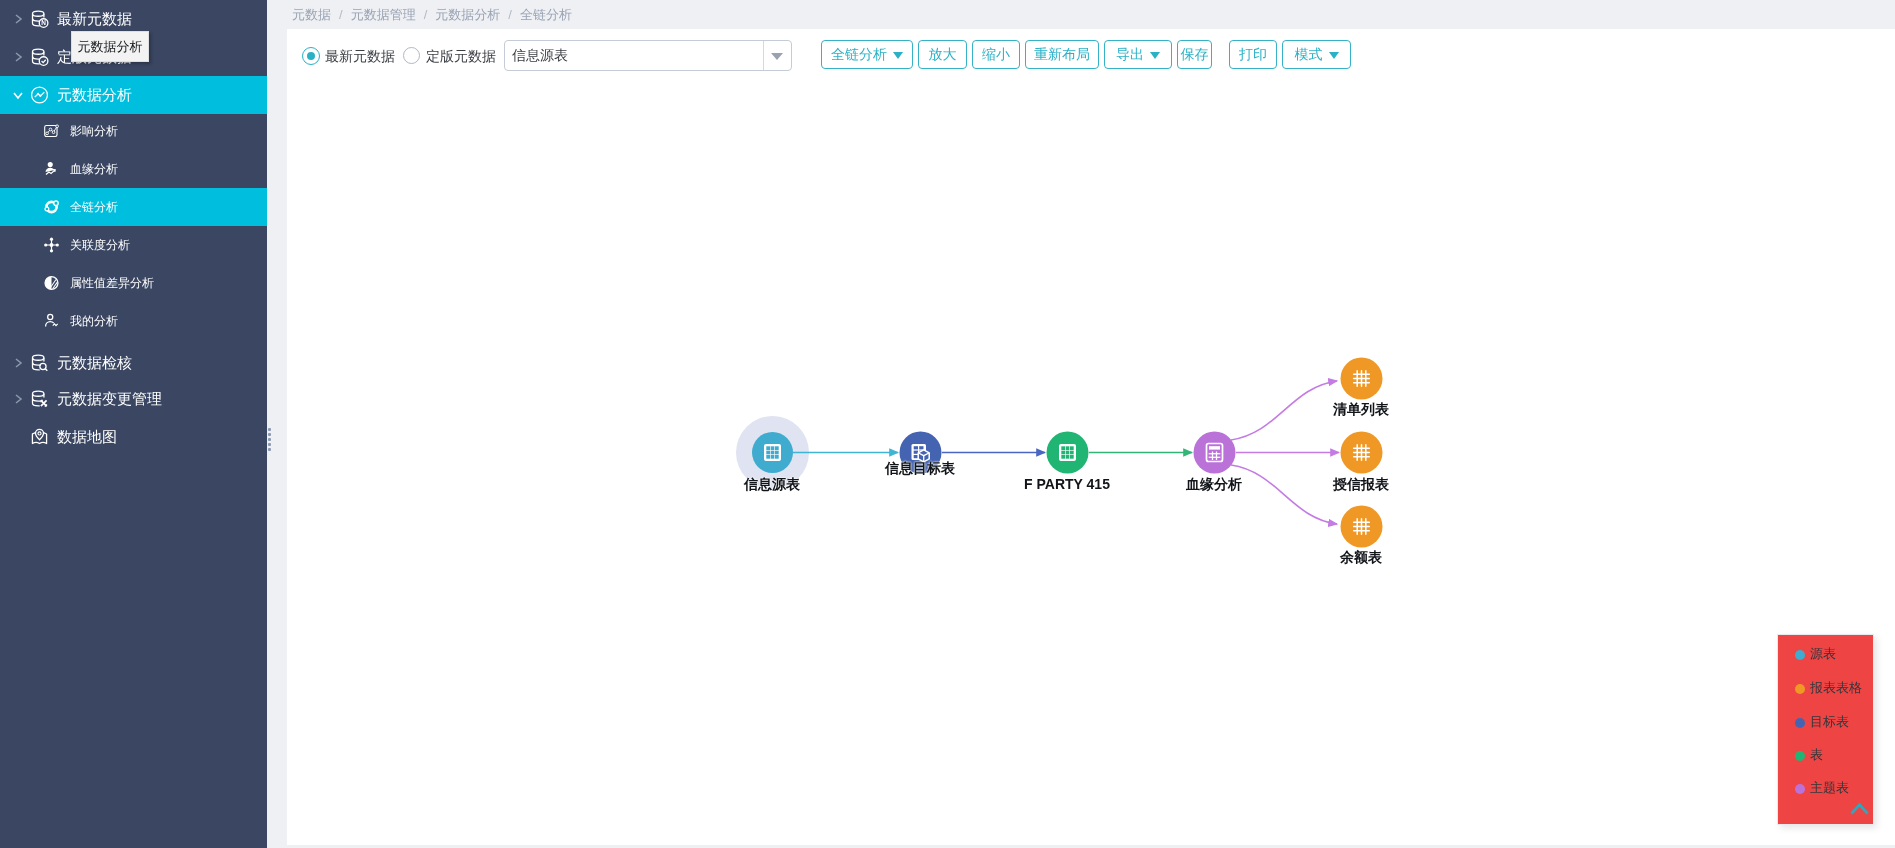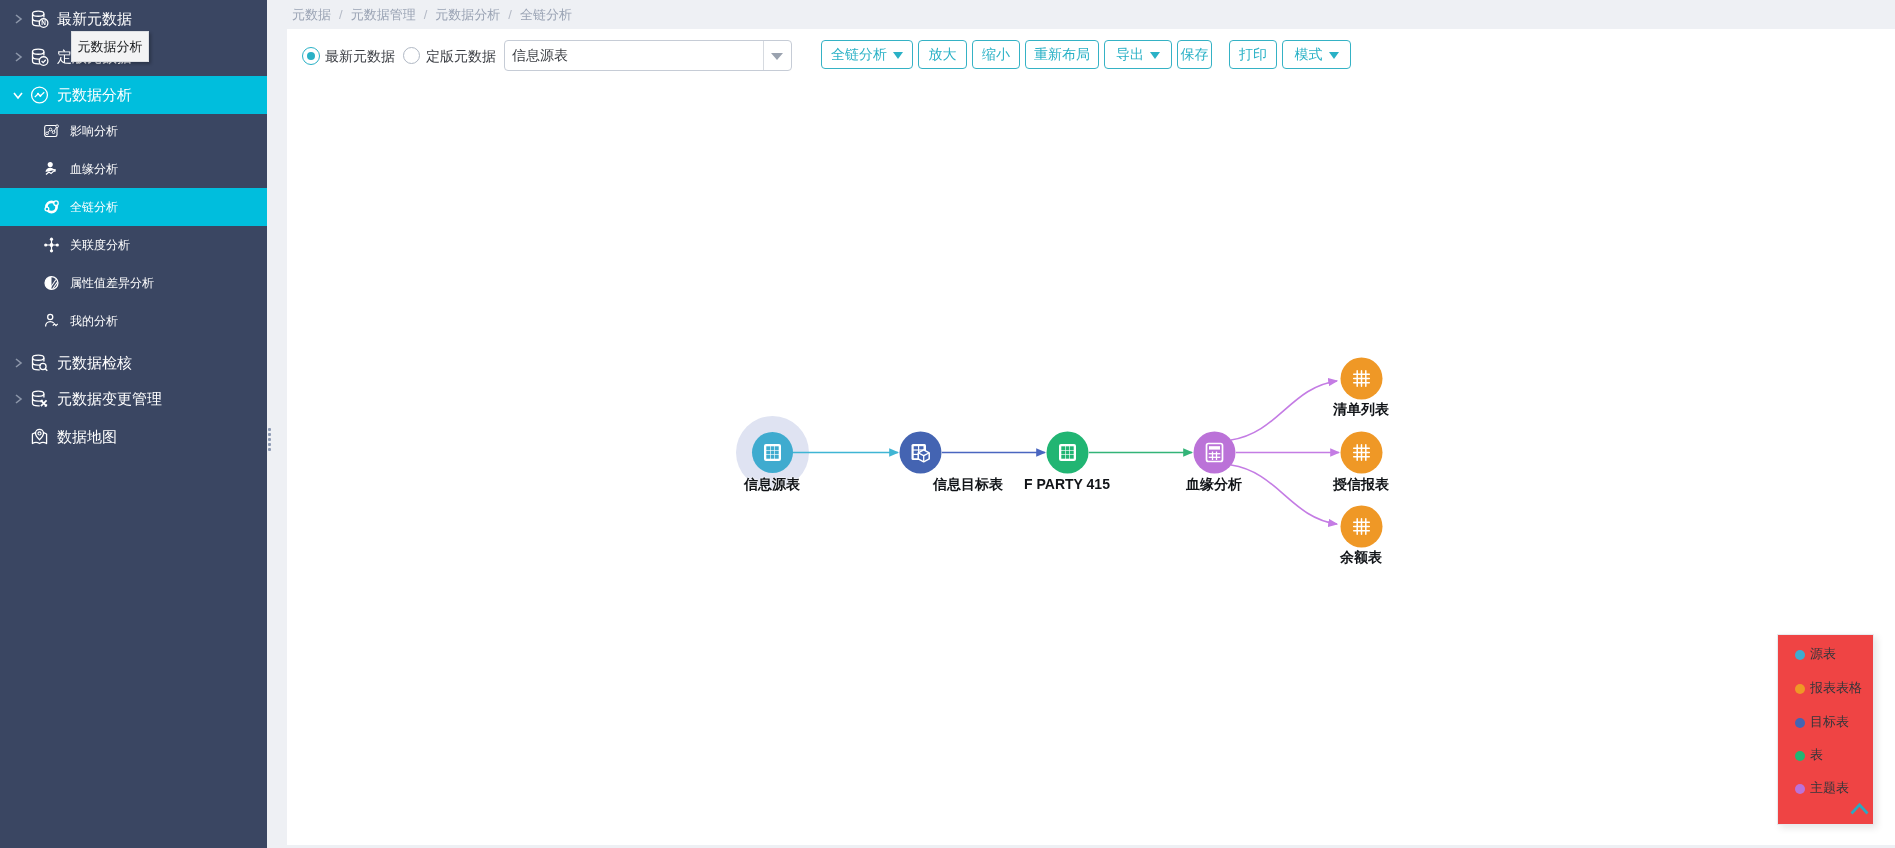--- a/index.html
+++ b/index.html
@@ -346,21 +346,21 @@
       <line x1="-7.8" y1="-4.3" x2="7.8" y2="-4.3"></line>
         <line x1="-7.8" y1="0" x2="7.8" y2="0"></line>
         <line x1="-7.8" y1="4.3" x2="7.8" y2="4.3"></line>
       <line x1="-4.3" y1="-7.8" x2="-4.3" y2="7.8"></line>
         <line x1="0" y1="-7.8" x2="0" y2="7.8"></line>
         <line x1="4.3" y1="-7.8" x2="4.3" y2="7.8"></line>
     </g>
   </g>
 </svg>
 <div class="nlabel" style="left:772px; top:476px;">信息源表</div>
-<div class="nlabel" style="left:920px; top:476px;margin-left:48px;">信息目标表</div>
+<div class="nlabel" style="left:920px; top:460px;">信息目标表</div>
 <div class="nlabel" style="left:1067px; top:476px;">F PARTY 415</div>
 <div class="nlabel" style="left:1214px; top:476px;">血缘分析</div>
 <div class="nlabel" style="left:1361px; top:401px;">清单列表</div>
 <div class="nlabel" style="left:1361px; top:476px;">授信报表</div>
 <div class="nlabel" style="left:1361px; top:549px;">余额表</div>
 
 <div id="legend">
   <div class="litem" style="top:11px;"><span class="ldot" style="background:#3fabcf;"></span>源表</div>
   <div class="litem" style="top:45px;"><span class="ldot" style="background:#ef9826;"></span>报表表格</div>
   <div class="litem" style="top:79px;"><span class="ldot" style="background:#4464b2;"></span>目标表</div>

